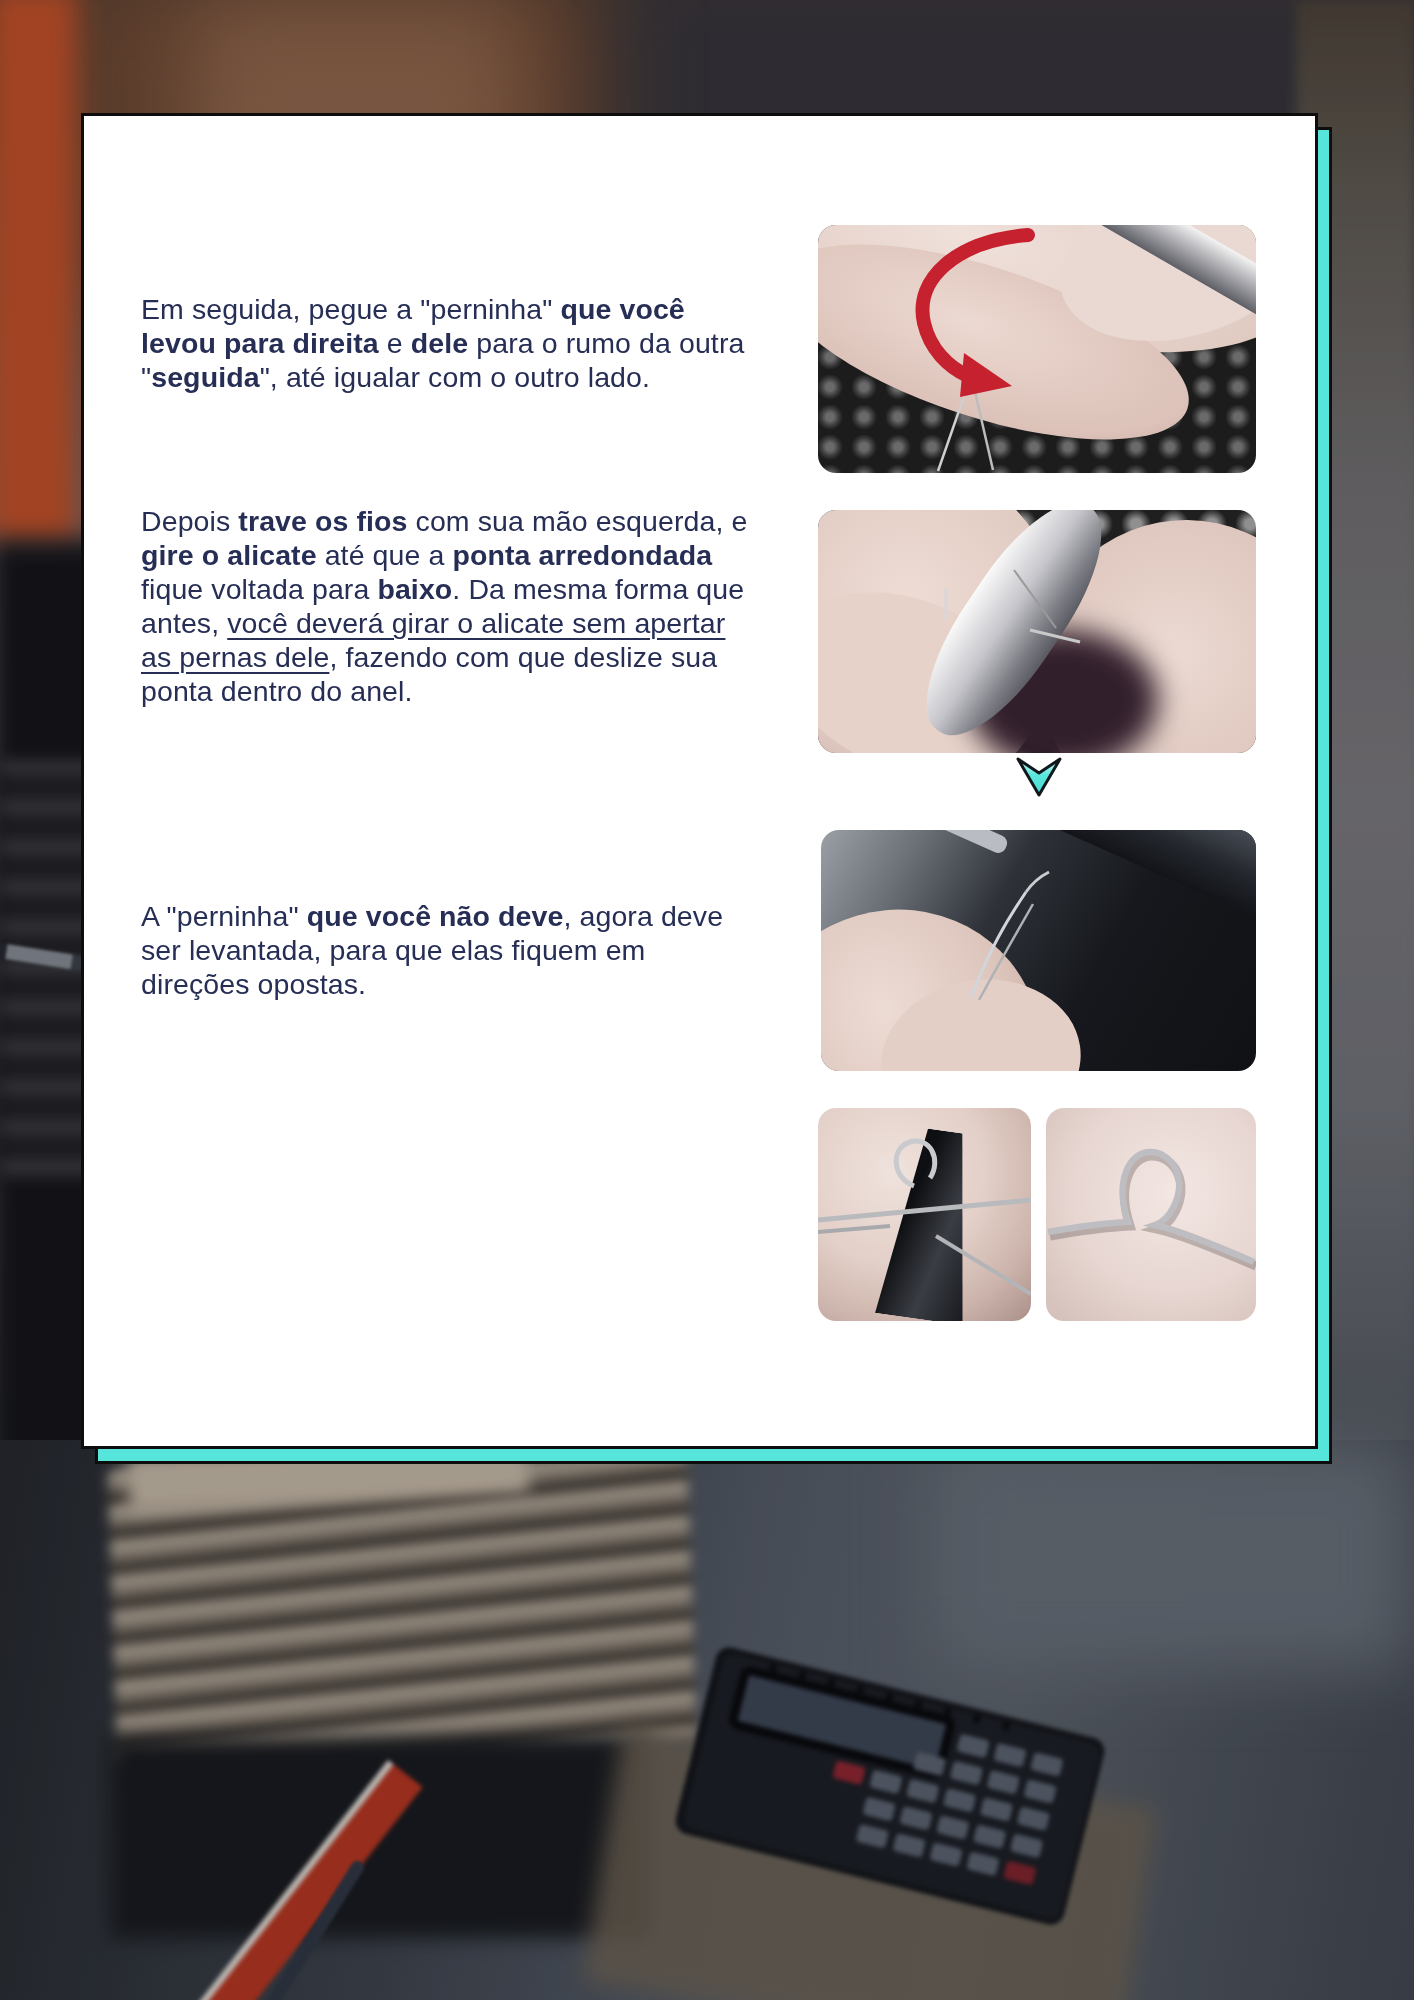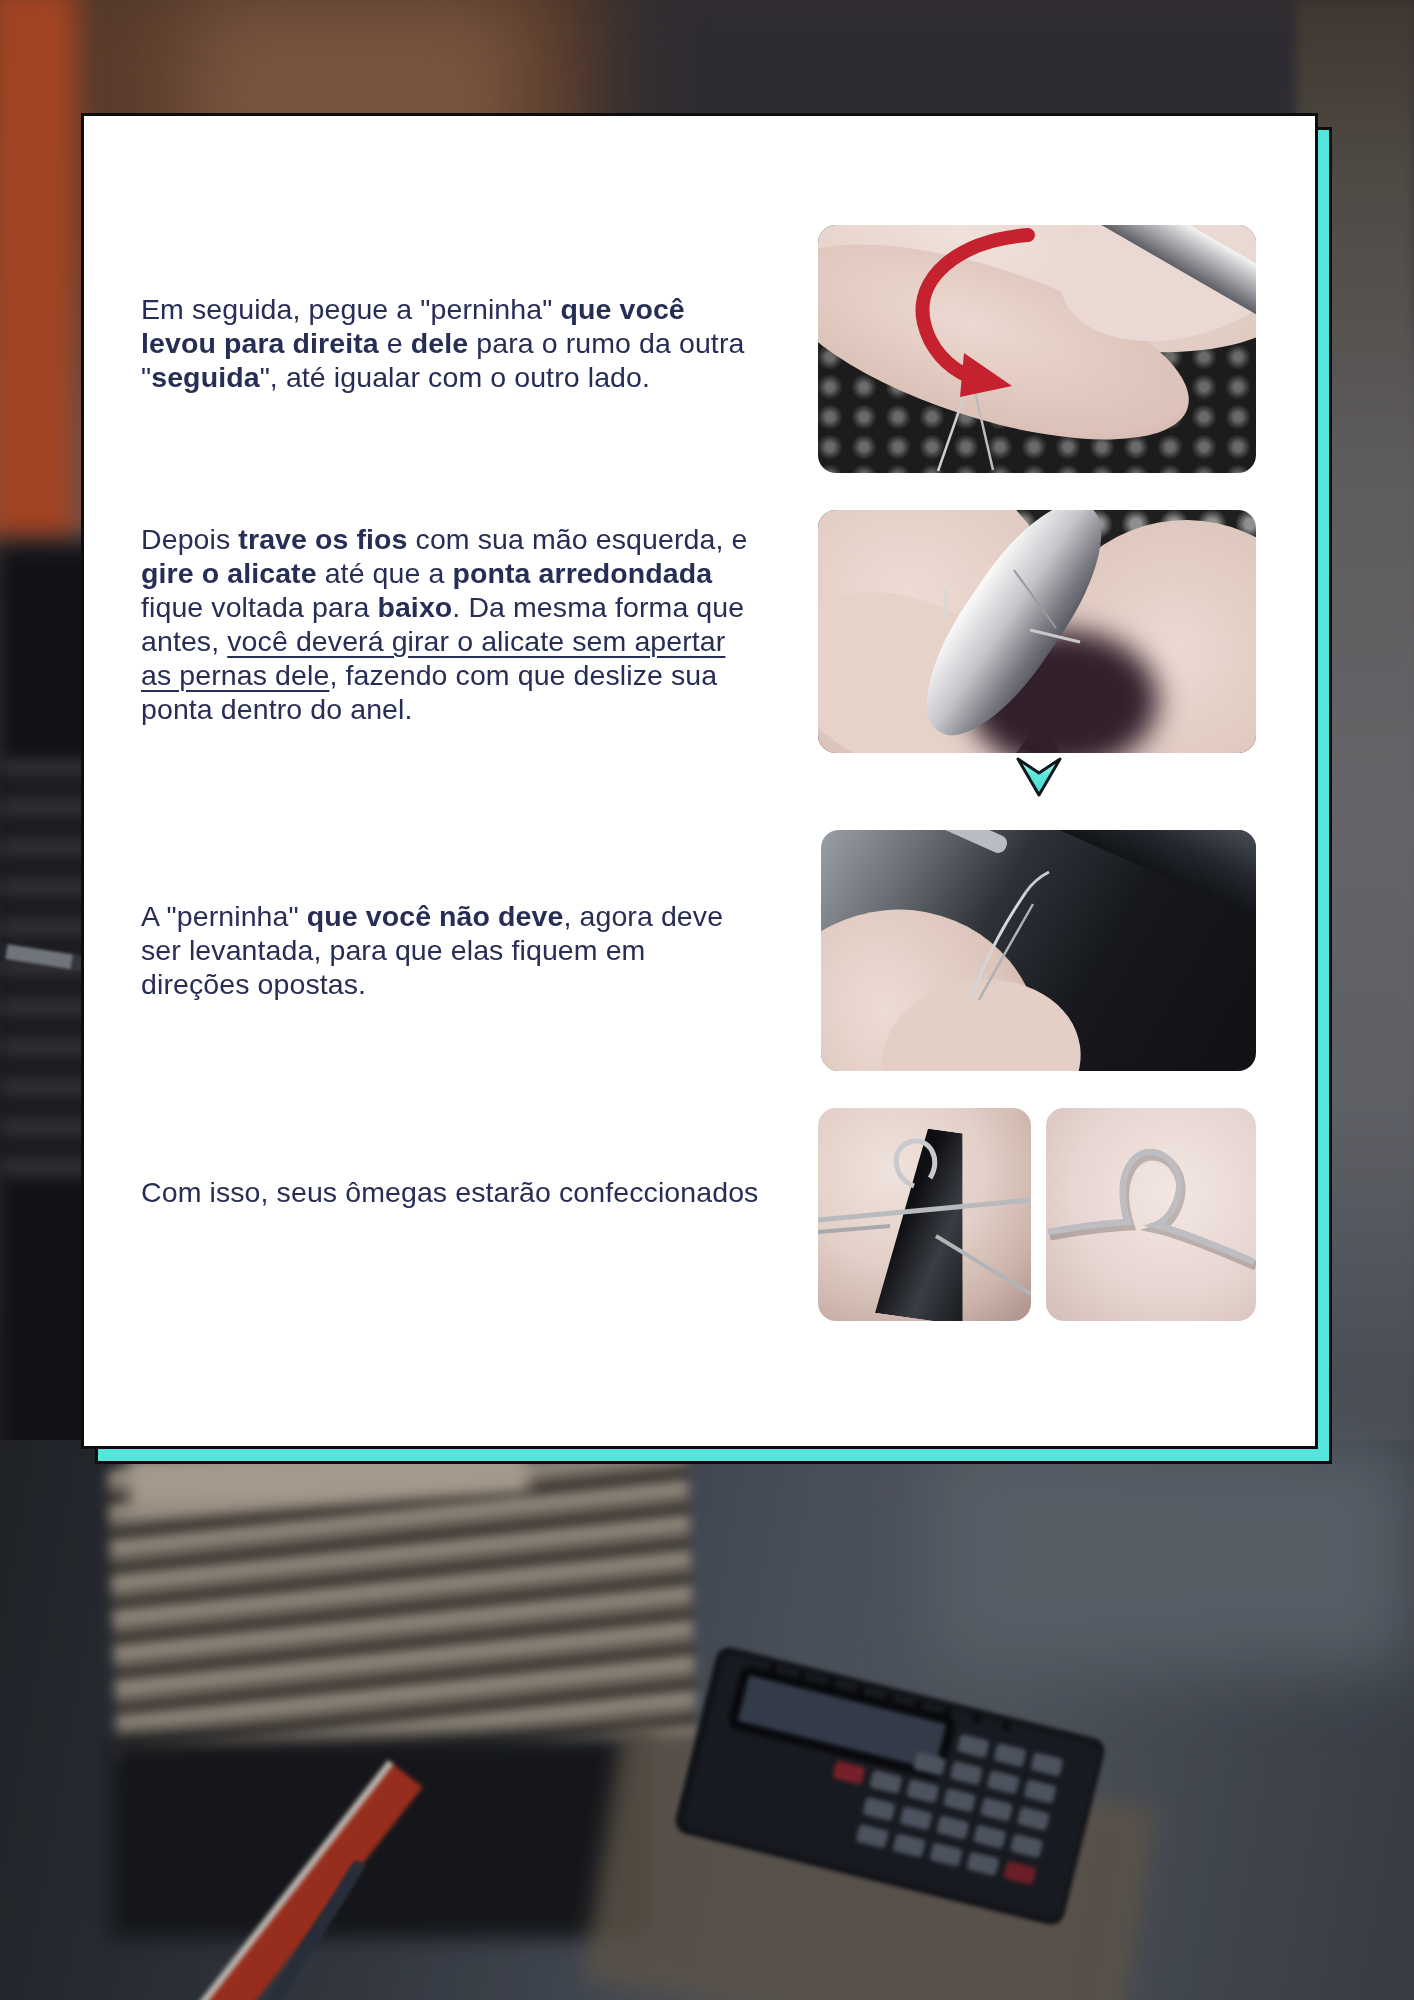--- a/index.html
+++ b/index.html
@@ -34,21 +34,21 @@
 
   
   .card-shadow{position:absolute;left:95px;top:127px;width:1237px;height:1337px;z-index:1;
                background:var(--cyan,#55e5da);border:3px solid #0d0d0d;box-sizing:border-box;}
   .card{position:absolute;left:81px;top:113px;width:1237px;height:1336px;z-index:2;
         background:#ffffff;border:3px solid #0d0d0d;box-sizing:border-box;}
 
   .para{position:absolute;left:57px;width:618px;margin:0;color:#272e55;font-size:28.5px;line-height:34px;letter-spacing:.1px;}
   .para .b{font-weight:700;}
   .para .u{text-decoration:underline;text-decoration-thickness:2px;text-underline-offset:5px;}
-  .p1{top:176px;} .p2{top:406px;} .p3{top:783px;} .p4{top:1059px;}
+  .p1{top:176px;} .p2{top:388px;} .p3{top:783px;} .p4{top:1059px;}
 
   
   .photo{position:absolute;border-radius:18px;overflow:hidden;}
   .photo *{position:absolute;}
   .ph1{left:734px;top:109px;width:438px;height:248px;background-color:#1e1e1e;
        background-image:radial-gradient(circle at 12px 12px,#6a6a6a 4px,#3a3a3a 9px,#1c1c1c 13px);background-size:34px 30px;}
   .ph1 .f1{left:-70px;top:-100px;width:560px;height:210px;border-radius:50%;transform:rotate(14deg);
            background:radial-gradient(ellipse at 40% 60%,#f0e1db 0%,#e2cdc5 60%,#cdb2a9 100%);}
   .ph1 .f2{left:-50px;top:42px;width:430px;height:150px;border-radius:50%;transform:rotate(18deg);
            background:radial-gradient(ellipse at 45% 40%,#ecd9d1 0%,#dcc2b9 70%,#bf9f96 100%);}
@@ -151,21 +151,20 @@
     </div>
     <div class="bg-dim"></div>
   </div>
 
   <div class="card-shadow"></div>
   <div class="card">
 
     <p class="para p1"><span>Em seguida, pegue a "perninha" </span><span class="b">que você levou para direita</span><span> e </span><span class="b">dele</span><span> para o rumo da outra "</span><span class="b">seguida</span><span>", até igualar com o outro lado.</span></p>
     <p class="para p2"><span>Depois </span><span class="b">trave os fios</span><span> com sua mão esquerda, e </span><span class="b">gire o alicate</span><span> até que a </span><span class="b">ponta arredondada</span><span> fique voltada para </span><span class="b">baixo</span><span>. Da mesma forma que antes, </span><span class="u">você deverá girar o alicate sem apertar as pernas dele</span><span>, fazendo com que deslize sua ponta dentro do anel.</span></p>
     <p class="para p3"><span>A "perninha" </span><span class="b">que você não deve</span><span>, agora deve ser levantada, para que elas fiquem em direções opostas.</span></p>
-    <p class="para p4"><span>Com isso, seus ômegas estarão confeccionados</span></p>
 
     <div class="photo ph1" role="img" aria-label="passo 1: perninha girada com o alicate, seta vermelha">
       <div class="f1"></div>
       <div class="f2"></div>
       <div class="f3"></div>
       <div class="plier"></div>
       <svg class="fill" viewBox="0 0 438 248" style="position:absolute;">
         <path d="M150 160 L120 246" stroke="#cfcfcf" stroke-width="2.5" fill="none"></path>
         <path d="M155 158 L175 245" stroke="#bdbdbd" stroke-width="2.5" fill="none"></path>
         <path d="M210 10 C 138 16 96 54 106 98 C 112 124 130 142 150 151" stroke="#c5212e" stroke-width="14" fill="none" stroke-linecap="round"></path>

